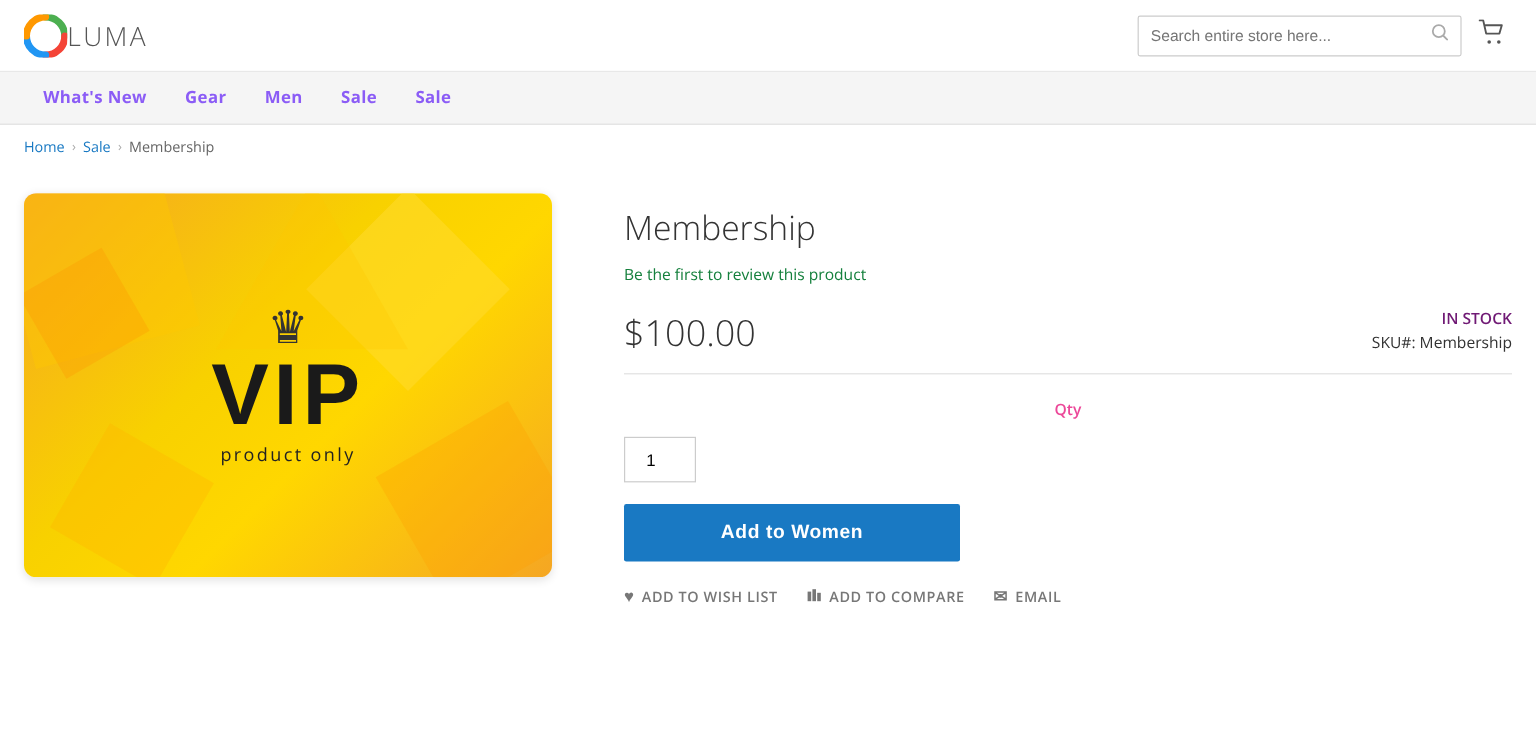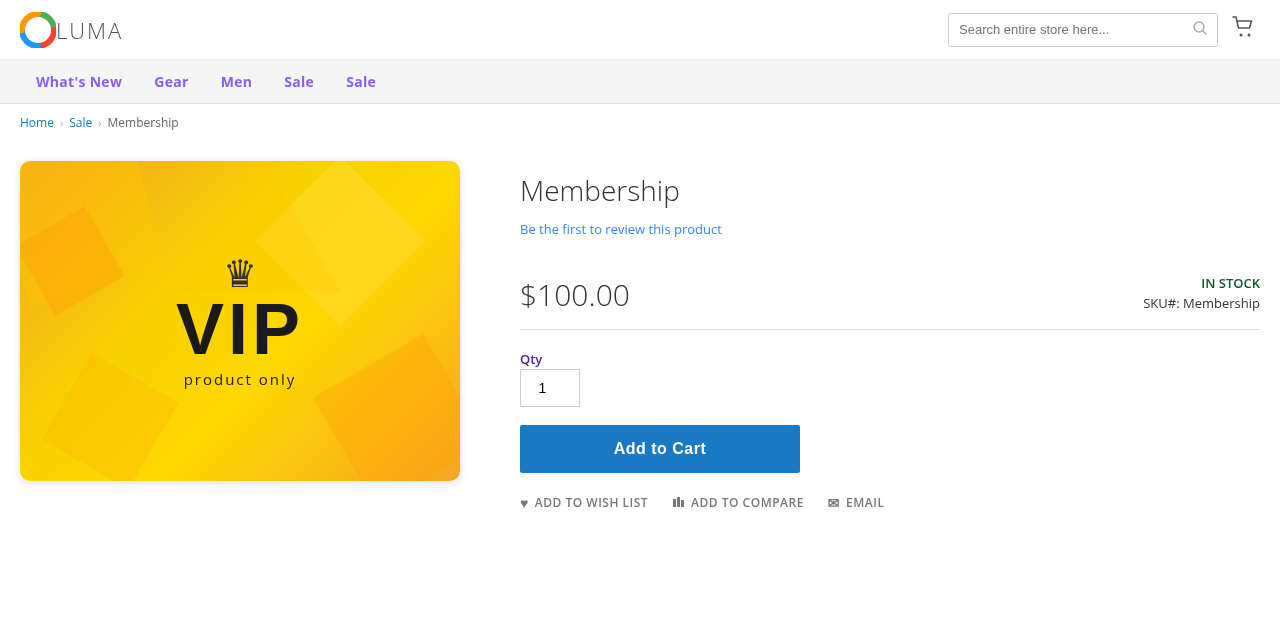--- a/index.html
+++ b/index.html
@@ -233,66 +233,67 @@
       flex: 1;
       padding-top: 10px;
     }
     .product-title {
       font-size: 28px;
       font-weight: 300;
       color: #333;
       margin-bottom: 10px;
     }
     .review-link {
-      color: #3b82f6;
+      color: #15803d;
       font-size: 13px;
       text-decoration: none;
       cursor: pointer;
     }
 
     .price-stock-row {
       display: flex;
       align-items: flex-start;
       justify-content: space-between;
-      margin-top: 36px;
+      margin-top: 18px;
       padding-bottom: 14px;
       border-bottom: 1px solid #e0e0e0;
     }
     .price {
       font-size: 30px;
       font-weight: 300;
       color: #333;
     }
     .stock-sku {
       text-align: right;
     }
     .in-stock {
-      color: #14532d;
+      color: #701a75;
       font-size: 13px;
       font-weight: 600;
       text-transform: uppercase;
     }
     .sku-row {
       font-size: 13px;
       color: #666;
       margin-top: 2px;
     }
     .sku-row span {
       color: #333;
     }
 
     .qty-section {
       margin-top: 20px;
     }
     .qty-label {
       font-size: 13px;
       font-weight: 600;
-      color: #4c1d95;
-      margin-bottom: 1px;
+      color: #ec4899;
+      margin-bottom: 14px;
       display: block;
+      text-align: center;
     }
     .qty-input {
       width: 60px;
       height: 38px;
       border: 1px solid #ccc;
       text-align: center;
       font-size: 14px;
       outline: none;
       padding: 0 8px;
     }
@@ -416,21 +417,21 @@
           <span>Membership</span>
         </div>
       </div>
     </div>
 
     <div class="qty-section">
       <label class="qty-label">Qty</label>
       <input class="qty-input" type="number" value="1" min="1" style="">
     </div>
 
-    <button class="add-to-cart-btn">Add to Cart</button>
+    <button class="add-to-cart-btn">Add to Women</button>
 
     <div class="actions-row">
       <a class="action-link">
         <span class="action-icon">♥</span>
         <span>ADD TO WISH LIST</span>
       </a>
       <a class="action-link">
         <span class="action-icon">
           <svg width="13" height="13" viewBox="0 0 13 13" fill="none">
             <rect x="1" y="4" width="3" height="8" fill="#777"></rect>

